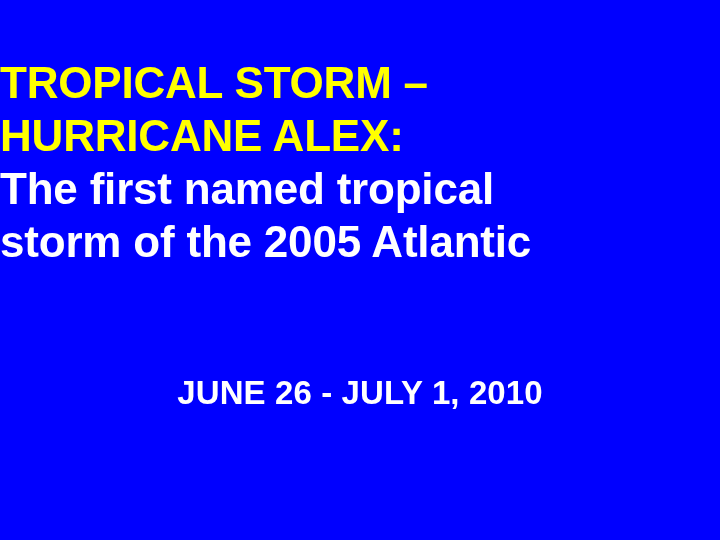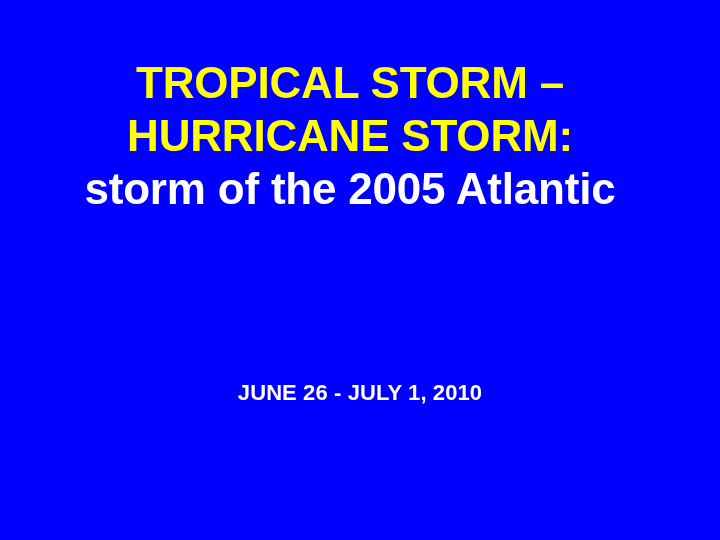--- a/index.html
+++ b/index.html
@@ -23,21 +23,20 @@
     background: #0000ff;
     box-sizing: border-box;
   }
 
   
   .title-block {
     position: absolute;
     left: 0;
     top: 56px;
     width: 700px;
-    text-align: center;
   }
 
   .title-line {
     display: block;
     font-size: 44px;
     line-height: 53px;
     font-weight: bold;
     letter-spacing: -0.2px;
     white-space: nowrap;
   }
@@ -51,33 +50,34 @@
   }
 
   
   .date-line {
     position: absolute;
     left: 0;
     top: 377px;
     width: 720px;
     text-align: center;
     color: #ffffff;
-    font-size: 22px;
+    font-size: 33px;
     line-height: 32px;
     font-weight: bold;
     letter-spacing: 0.1px;
     white-space: nowrap;
   }
 </style>
 </head>
 <body>
 
 <div id="slide">
 
   <div class="title-block">
     <span class="title-line accent">TROPICAL STORM –</span>
-    <span class="title-line accent">HURRICANE STORM:</span>
+    <span class="title-line accent">HURRICANE ALEX:</span>
+    <span class="title-line body">The first named tropical</span>
     <span class="title-line body">storm of the 2005 Atlantic</span>
   </div>
 
   <div class="date-line">JUNE 26 - JULY 1, 2010</div>
 
 </div>
 
 </body></html>

